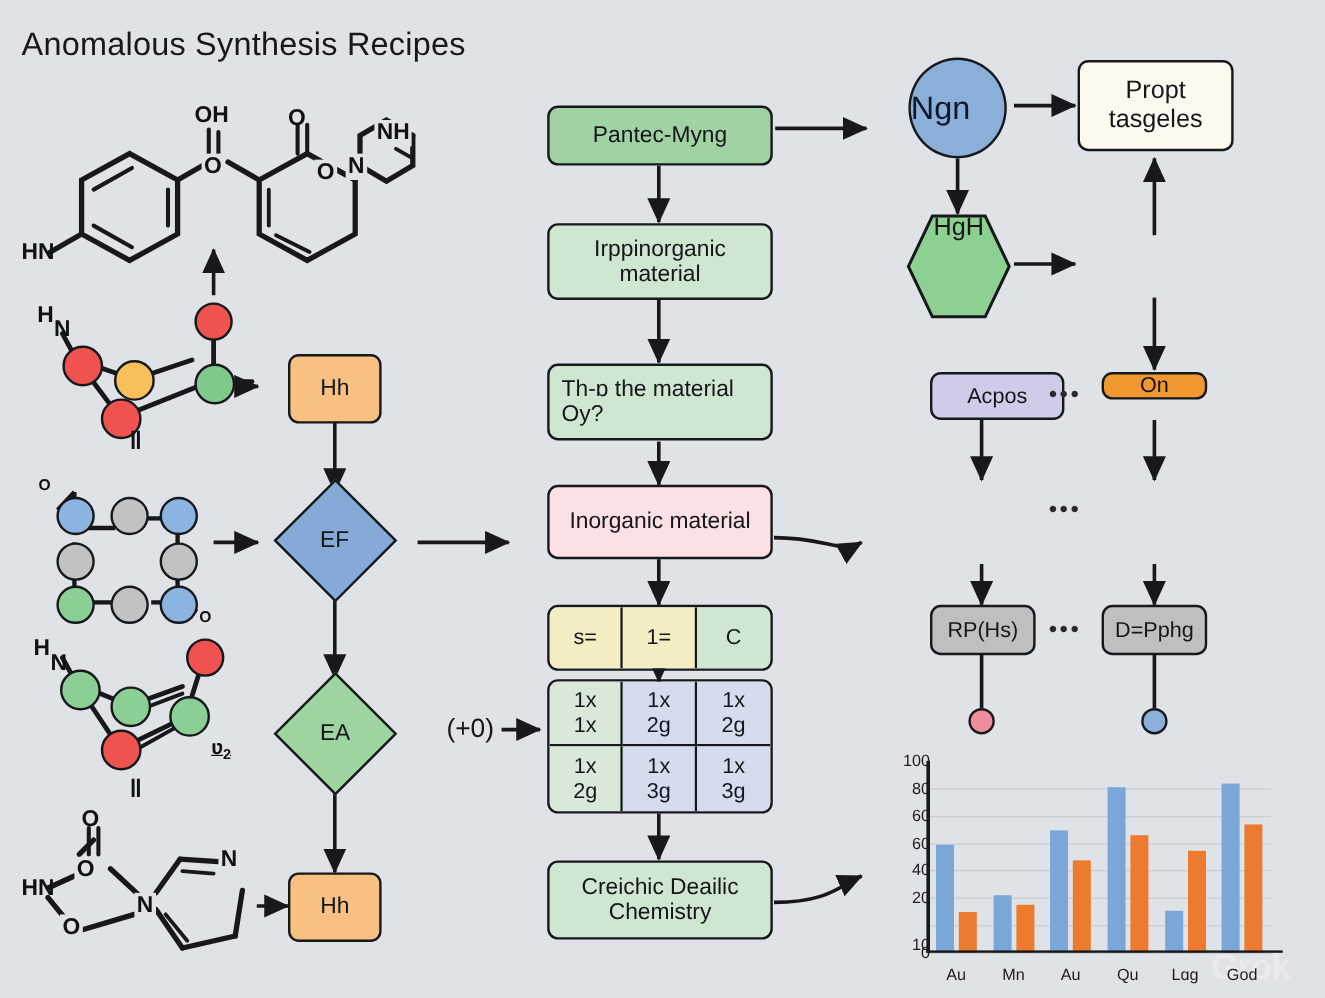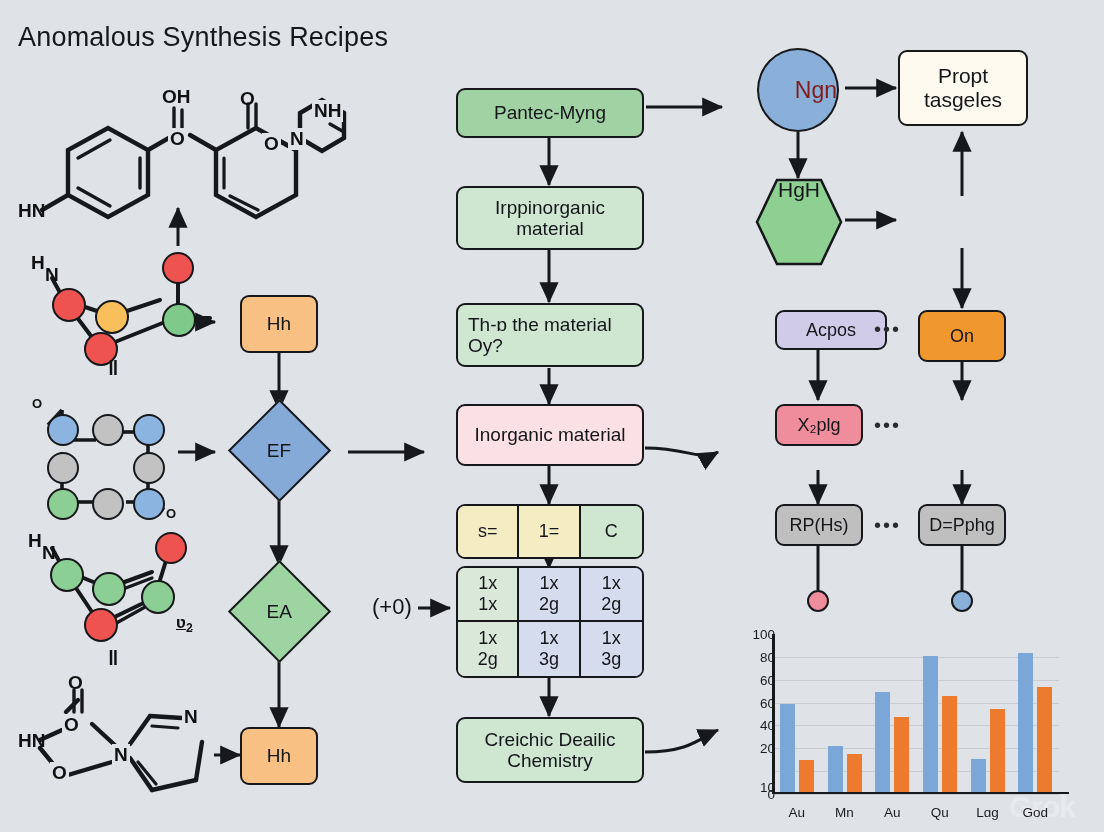--- a/index.html
+++ b/index.html
@@ -31,22 +31,22 @@
     position:absolute;box-sizing:border-box;
     border:2.5px solid #17181b;
     transform:rotate(45deg);
     display:flex;align-items:center;justify-content:center;
   }
   .diamond > span{transform:rotate(-45deg);font-size:19px;color:#15161a;}
 
   .circle-node{
     position:absolute;box-sizing:border-box;
     border:2.5px solid #17181b;border-radius:50%;
-    display:flex;align-items:center;justify-content:flex-end;
-    font-size:23px;color:#7f1d1d;
+    display:flex;align-items:center;justify-content:flex-start;
+    font-size:27px;color:#0f172a;
   }
   .hex-node{
     position:absolute;box-sizing:border-box;
     display:flex;justify-content:center;
     font-size:21px;color:#15161a;
   }
 
   
   .matrix{
     position:absolute;box-sizing:border-box;
@@ -340,28 +340,25 @@
   </div>
 
   <div class="node" style="left:898px;top:50px;width:130px;height:76px;background:#fdf9ee;font-size:21px;">
     <span>Propt tasgeles</span>
   </div>
 
 
   <div class="node small" style="left:775px;top:310px;width:112px;height:40px;background:#cfcbe9;">
     <span>Acpos</span>
   </div>
-  <div class="node small" style="left:775px;top:404px;width:88px;height:42px;background:#ef8d9c;">
-    <span>X₂plg</span>
-  </div>
   <div class="node small" style="left:775px;top:504px;width:88px;height:42px;background:#bfbfbf;">
     <span>RP(Hs)</span>
   </div>
 
-  <div class="node small" style="left:918px;top:310px;width:88px;height:52px;background:#f0982f;">
+  <div class="node small" style="left:918px;top:310px;width:88px;height:23px;background:#f0982f;">
     <span>On</span>
   </div>
   <div class="node small" style="left:918px;top:504px;width:88px;height:42px;background:#bfbfbf;">
     <span>D=Pphg</span>
   </div>
 
   <div class="dots" style="left:874px;top:318px;">•••</div>
   <div class="dots" style="left:874px;top:414px;">•••</div>
   <div class="dots" style="left:874px;top:514px;">•••</div>
 

